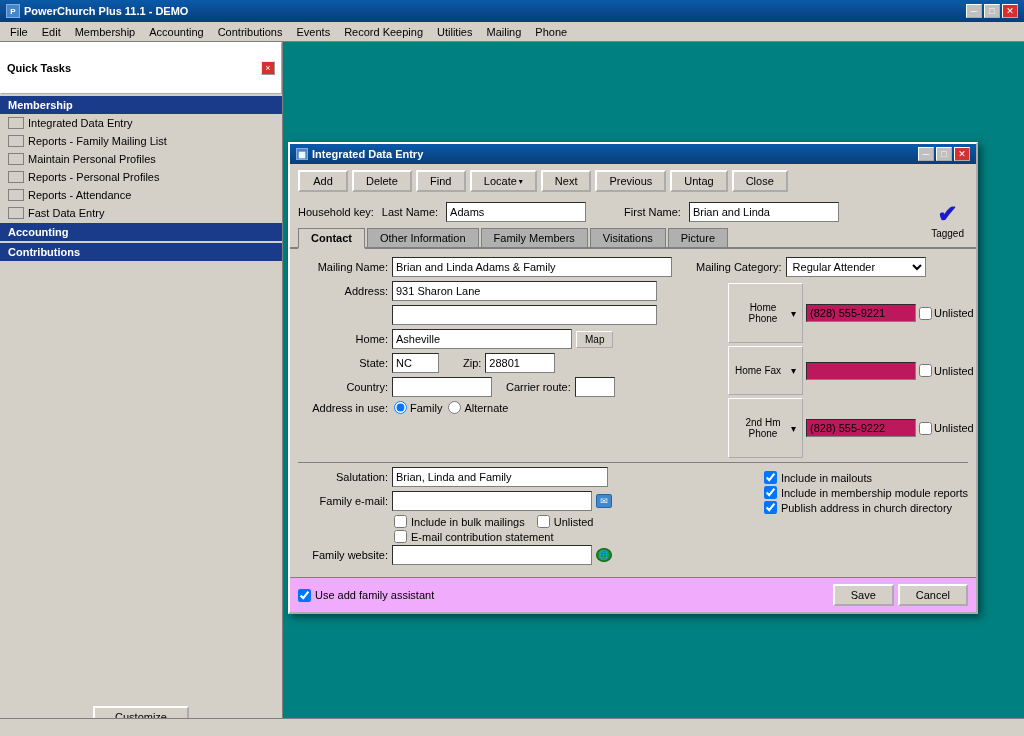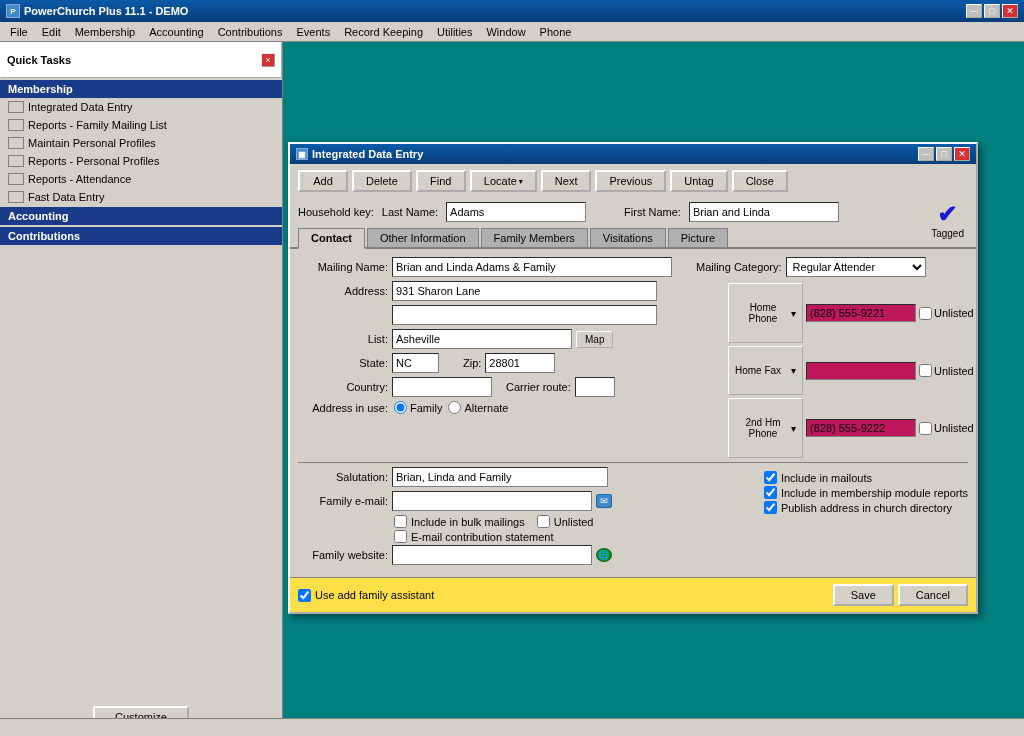--- a/index.html
+++ b/index.html
@@ -14,21 +14,21 @@
 
     
     .menu-bar { background: #d4d0c8; border-bottom: 1px solid #808080; padding: 2px 4px; display: flex; gap: 2px; height: 20px; align-items: center; }
     .menu-item { padding: 1px 6px; font-size: 11px; cursor: pointer; color: #000; }
 
     
     .main-layout { display: flex; height: calc(736px - 42px); }
 
     
     .sidebar { width: 283px; background: #d4d0c8; border-right: 1px solid #808080; position: relative; flex-shrink: 0; }
-    .sidebar-title { background: #ffffff; border: 1px outset #fff; padding: 10px 6px; display: flex; justify-content: space-between; align-items: center; }
+    .sidebar-title { background: #ffffff; border: 1px outset #fff; padding: 18px 6px; display: flex; justify-content: space-between; align-items: center; }
     .sidebar-title span { font-size: 11px; font-weight: bold; }
     .sidebar-close { width: 14px; height: 14px; background: #d83030; color: white; border: 1px outset; font-size: 9px; display: flex; align-items: center; justify-content: center; cursor: pointer; }
 
     .sidebar-section-header { background: #1a3a8a; color: white; padding: 3px 8px; font-size: 11px; font-weight: bold; margin-top: 2px; }
     .sidebar-item { display: flex; align-items: center; gap: 4px; padding: 3px 8px; cursor: pointer; background: #d4d0c8; color: #000; font-size: 11px; }
     .sidebar-item-icon { width: 16px; height: 12px; background: #d4d0c8; border: 1px solid #808080; display: inline-block; flex-shrink: 0; }
     .sidebar-section-header.accounting { background: #1a3a8a; margin-top: 1px; }
     .sidebar-section-header.contributions { background: #1a3a8a; }
 
     .customize-btn { position: absolute; bottom: 8px; left: 50%; transform: translateX(-50%); padding: 3px 20px; background: #d4d0c8; border: 2px outset #fff; font-size: 11px; cursor: pointer; }
@@ -85,21 +85,21 @@
     .email-icon { width: 16px; height: 14px; background: #4488cc; border: 1px solid #2266aa; display: inline-flex; align-items: center; justify-content: center; color: white; font-size: 9px; border-radius: 2px; }
     .globe-icon { width: 16px; height: 14px; background: #228822; border: 1px solid #116611; border-radius: 50%; display: inline-flex; align-items: center; justify-content: center; color: white; font-size: 9px; }
 
     
     .map-btn { padding: 2px 8px; background: #d4d0c8; border: 1px outset #fff; font-size: 10px; cursor: pointer; }
 
     
     .select-field { height: 20px; border: 1px inset #808080; background: white; font-size: 11px; padding: 1px 2px; }
 
     
-    .dialog-bottom { display: flex; justify-content: space-between; align-items: center; padding: 6px 8px; border-top: 1px solid #808080; background: #fde047; }
+    .dialog-bottom { display: flex; justify-content: space-between; align-items: center; padding: 6px 8px; border-top: 1px solid #808080; background: #f0abfc; }
     .use-assistant { display: flex; align-items: center; gap: 4px; font-size: 11px; }
     .bottom-btns { display: flex; gap: 4px; }
     .bottom-btn { padding: 3px 16px; background: #d4d0c8; border: 2px outset #fff; font-size: 11px; cursor: pointer; }
 
     
     .divider { border: none; border-top: 1px solid #808080; margin: 4px 0; }
 
     .two-col { display: flex; gap: 16px; }
     .left-col { flex: 1; }
     .right-col { width: 240px; }
@@ -124,21 +124,21 @@
 
 <div class="menu-bar">
   <span class="menu-item">File</span>
   <span class="menu-item">Edit</span>
   <span class="menu-item">Membership</span>
   <span class="menu-item">Accounting</span>
   <span class="menu-item">Contributions</span>
   <span class="menu-item">Events</span>
   <span class="menu-item">Record Keeping</span>
   <span class="menu-item">Utilities</span>
-  <span class="menu-item">Window</span>
+  <span class="menu-item">Mailing</span>
   <span class="menu-item">Phone</span>
 </div>
 
 <div class="main-layout">
 
   <div class="sidebar">
     <div class="sidebar-title">
       <span>Quick Tasks</span>
       <div class="sidebar-close">×</div>
     </div>
@@ -246,21 +246,21 @@
             <div class="form-row">
               <span class="form-label">Address:</span>
               <input class="form-input" style="width: 265px;" type="text" value="931 Sharon Lane">
             </div>
             <div class="form-row">
               <span class="form-label"></span>
               <input class="form-input" style="width: 265px;" type="text" value="">
             </div>
 
             <div class="form-row">
-              <span class="form-label">List:</span>
+              <span class="form-label">Home:</span>
               <input class="form-input" style="width: 180px;" type="text" value="Asheville">
               <button class="map-btn">Map</button>
             </div>
 
             <div class="form-row">
               <span class="form-label">State:</span>
               <input class="form-input" style="width: 47px;" type="text" value="NC">
               <span style="font-size:11px;margin-left:20px;">Zip:</span>
               <input class="form-input" style="width: 70px;" type="text" value="28801">
             </div>

